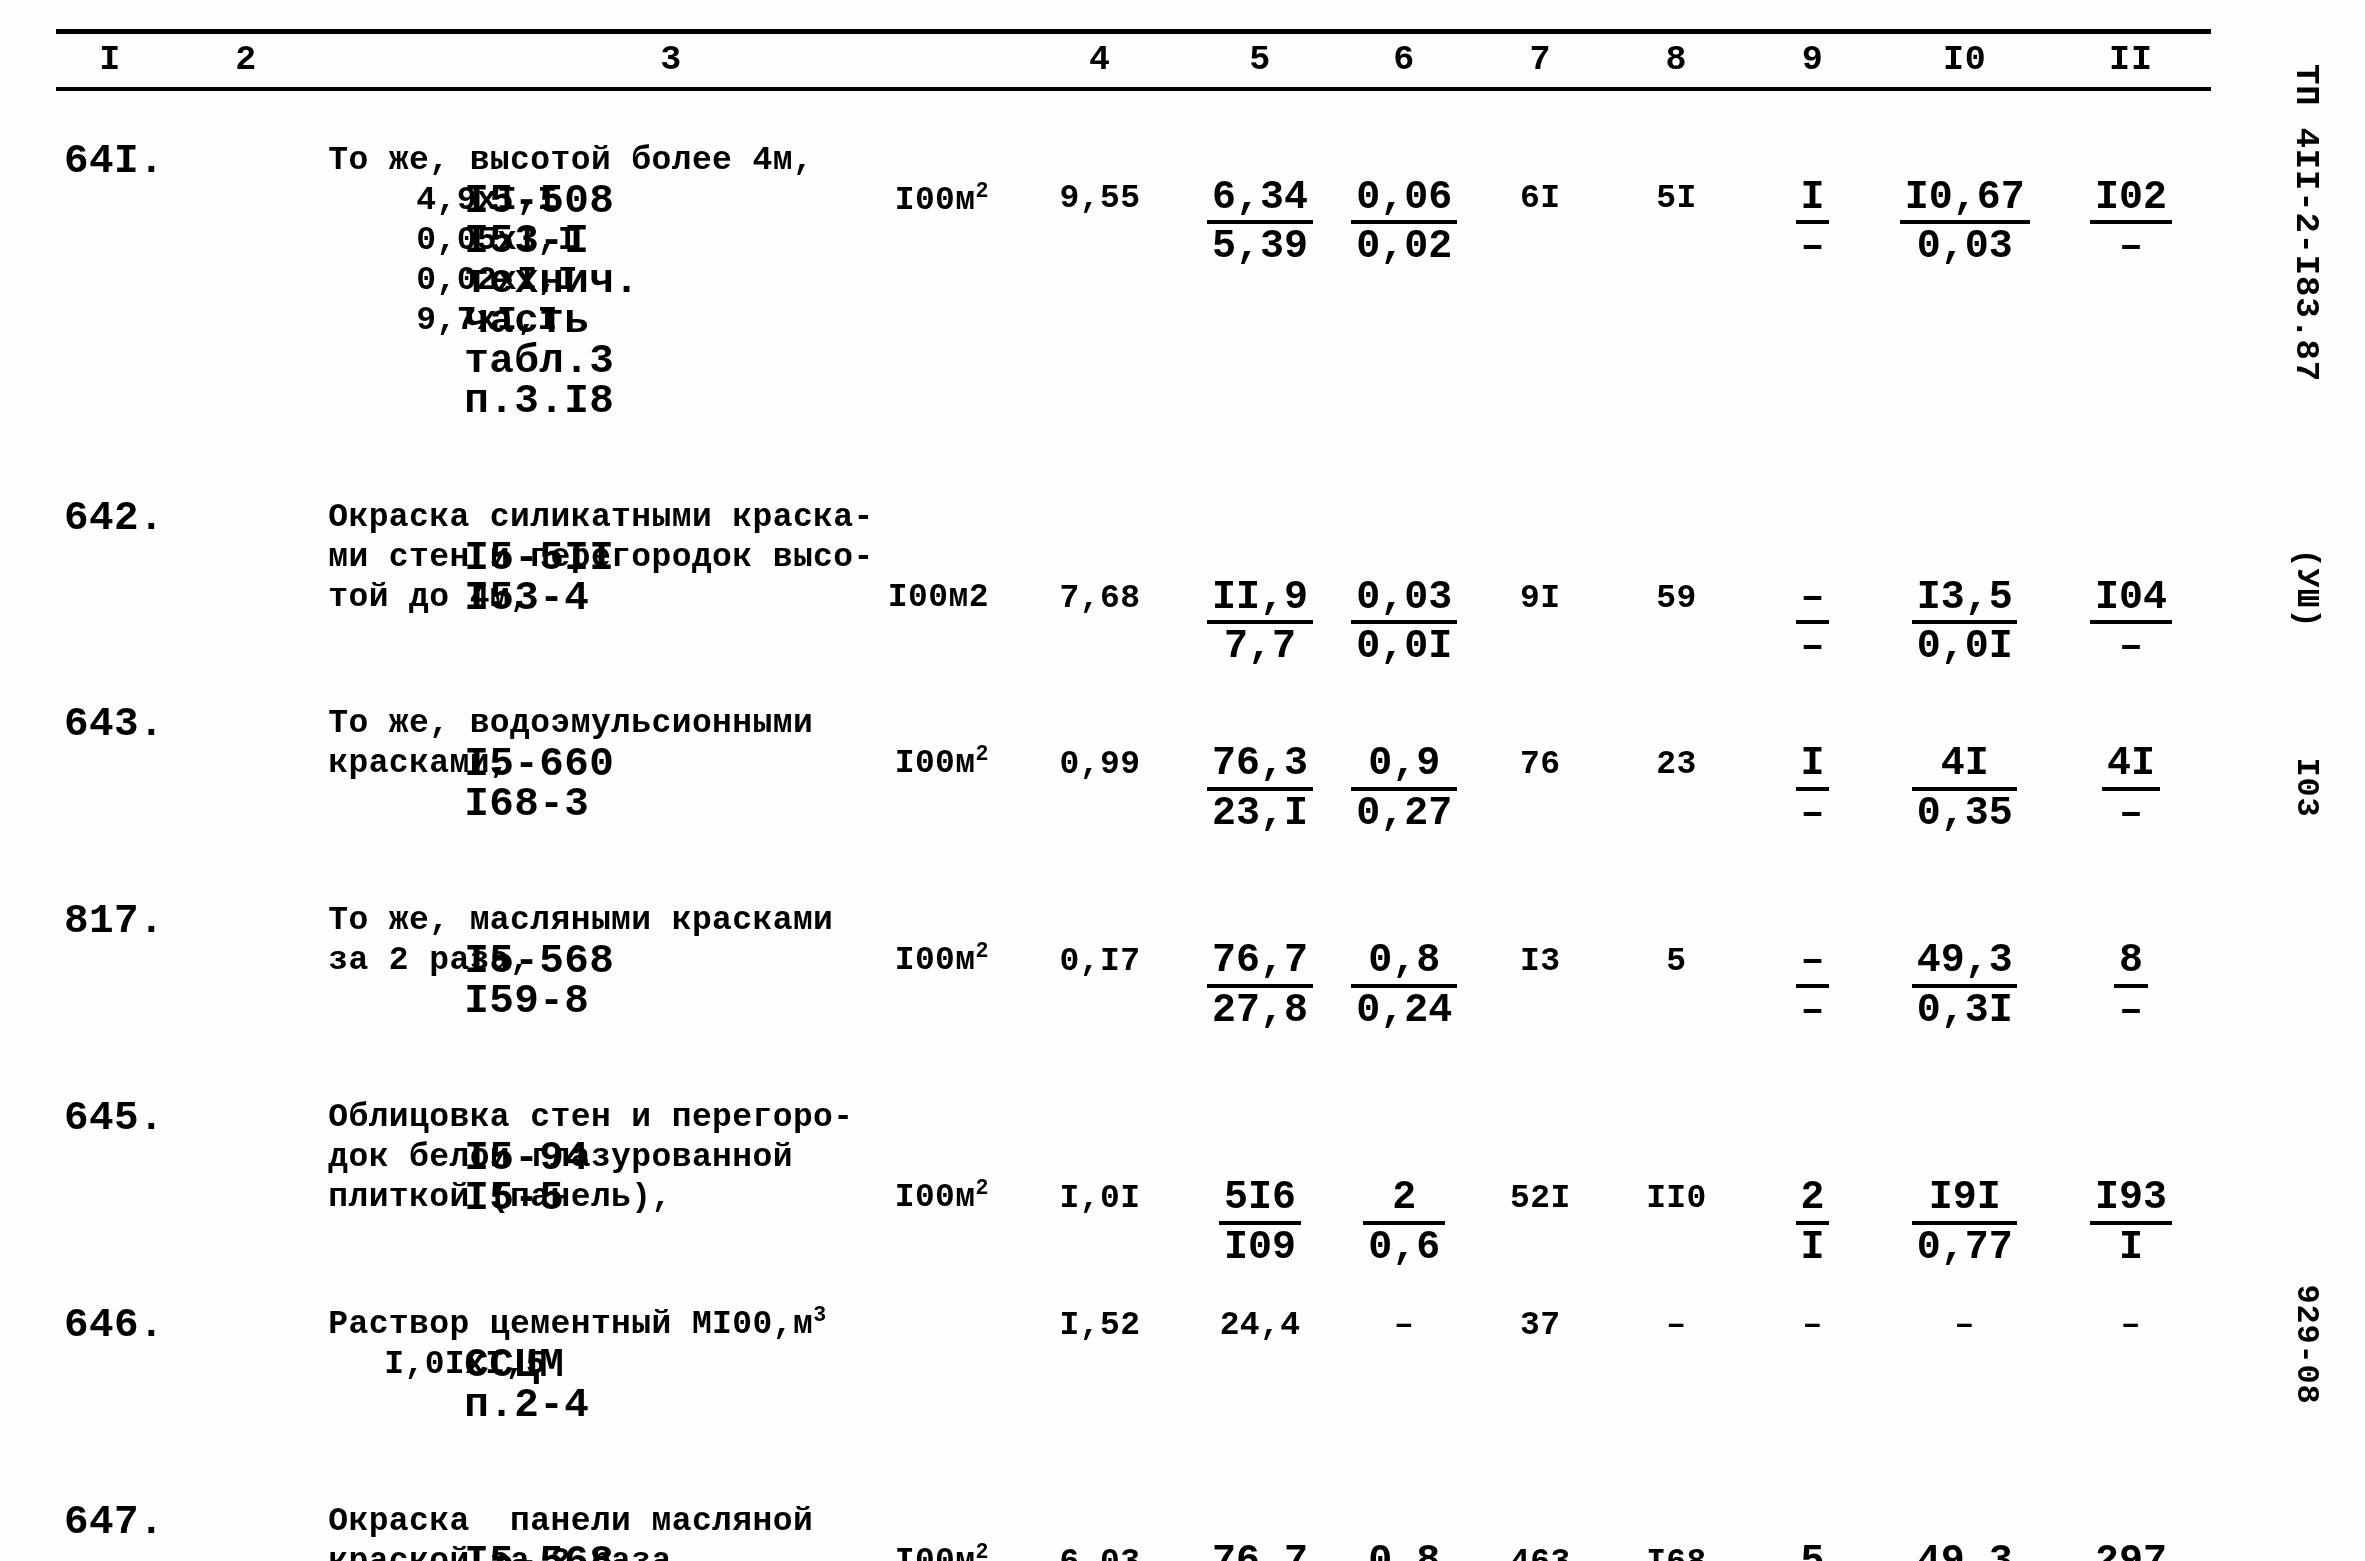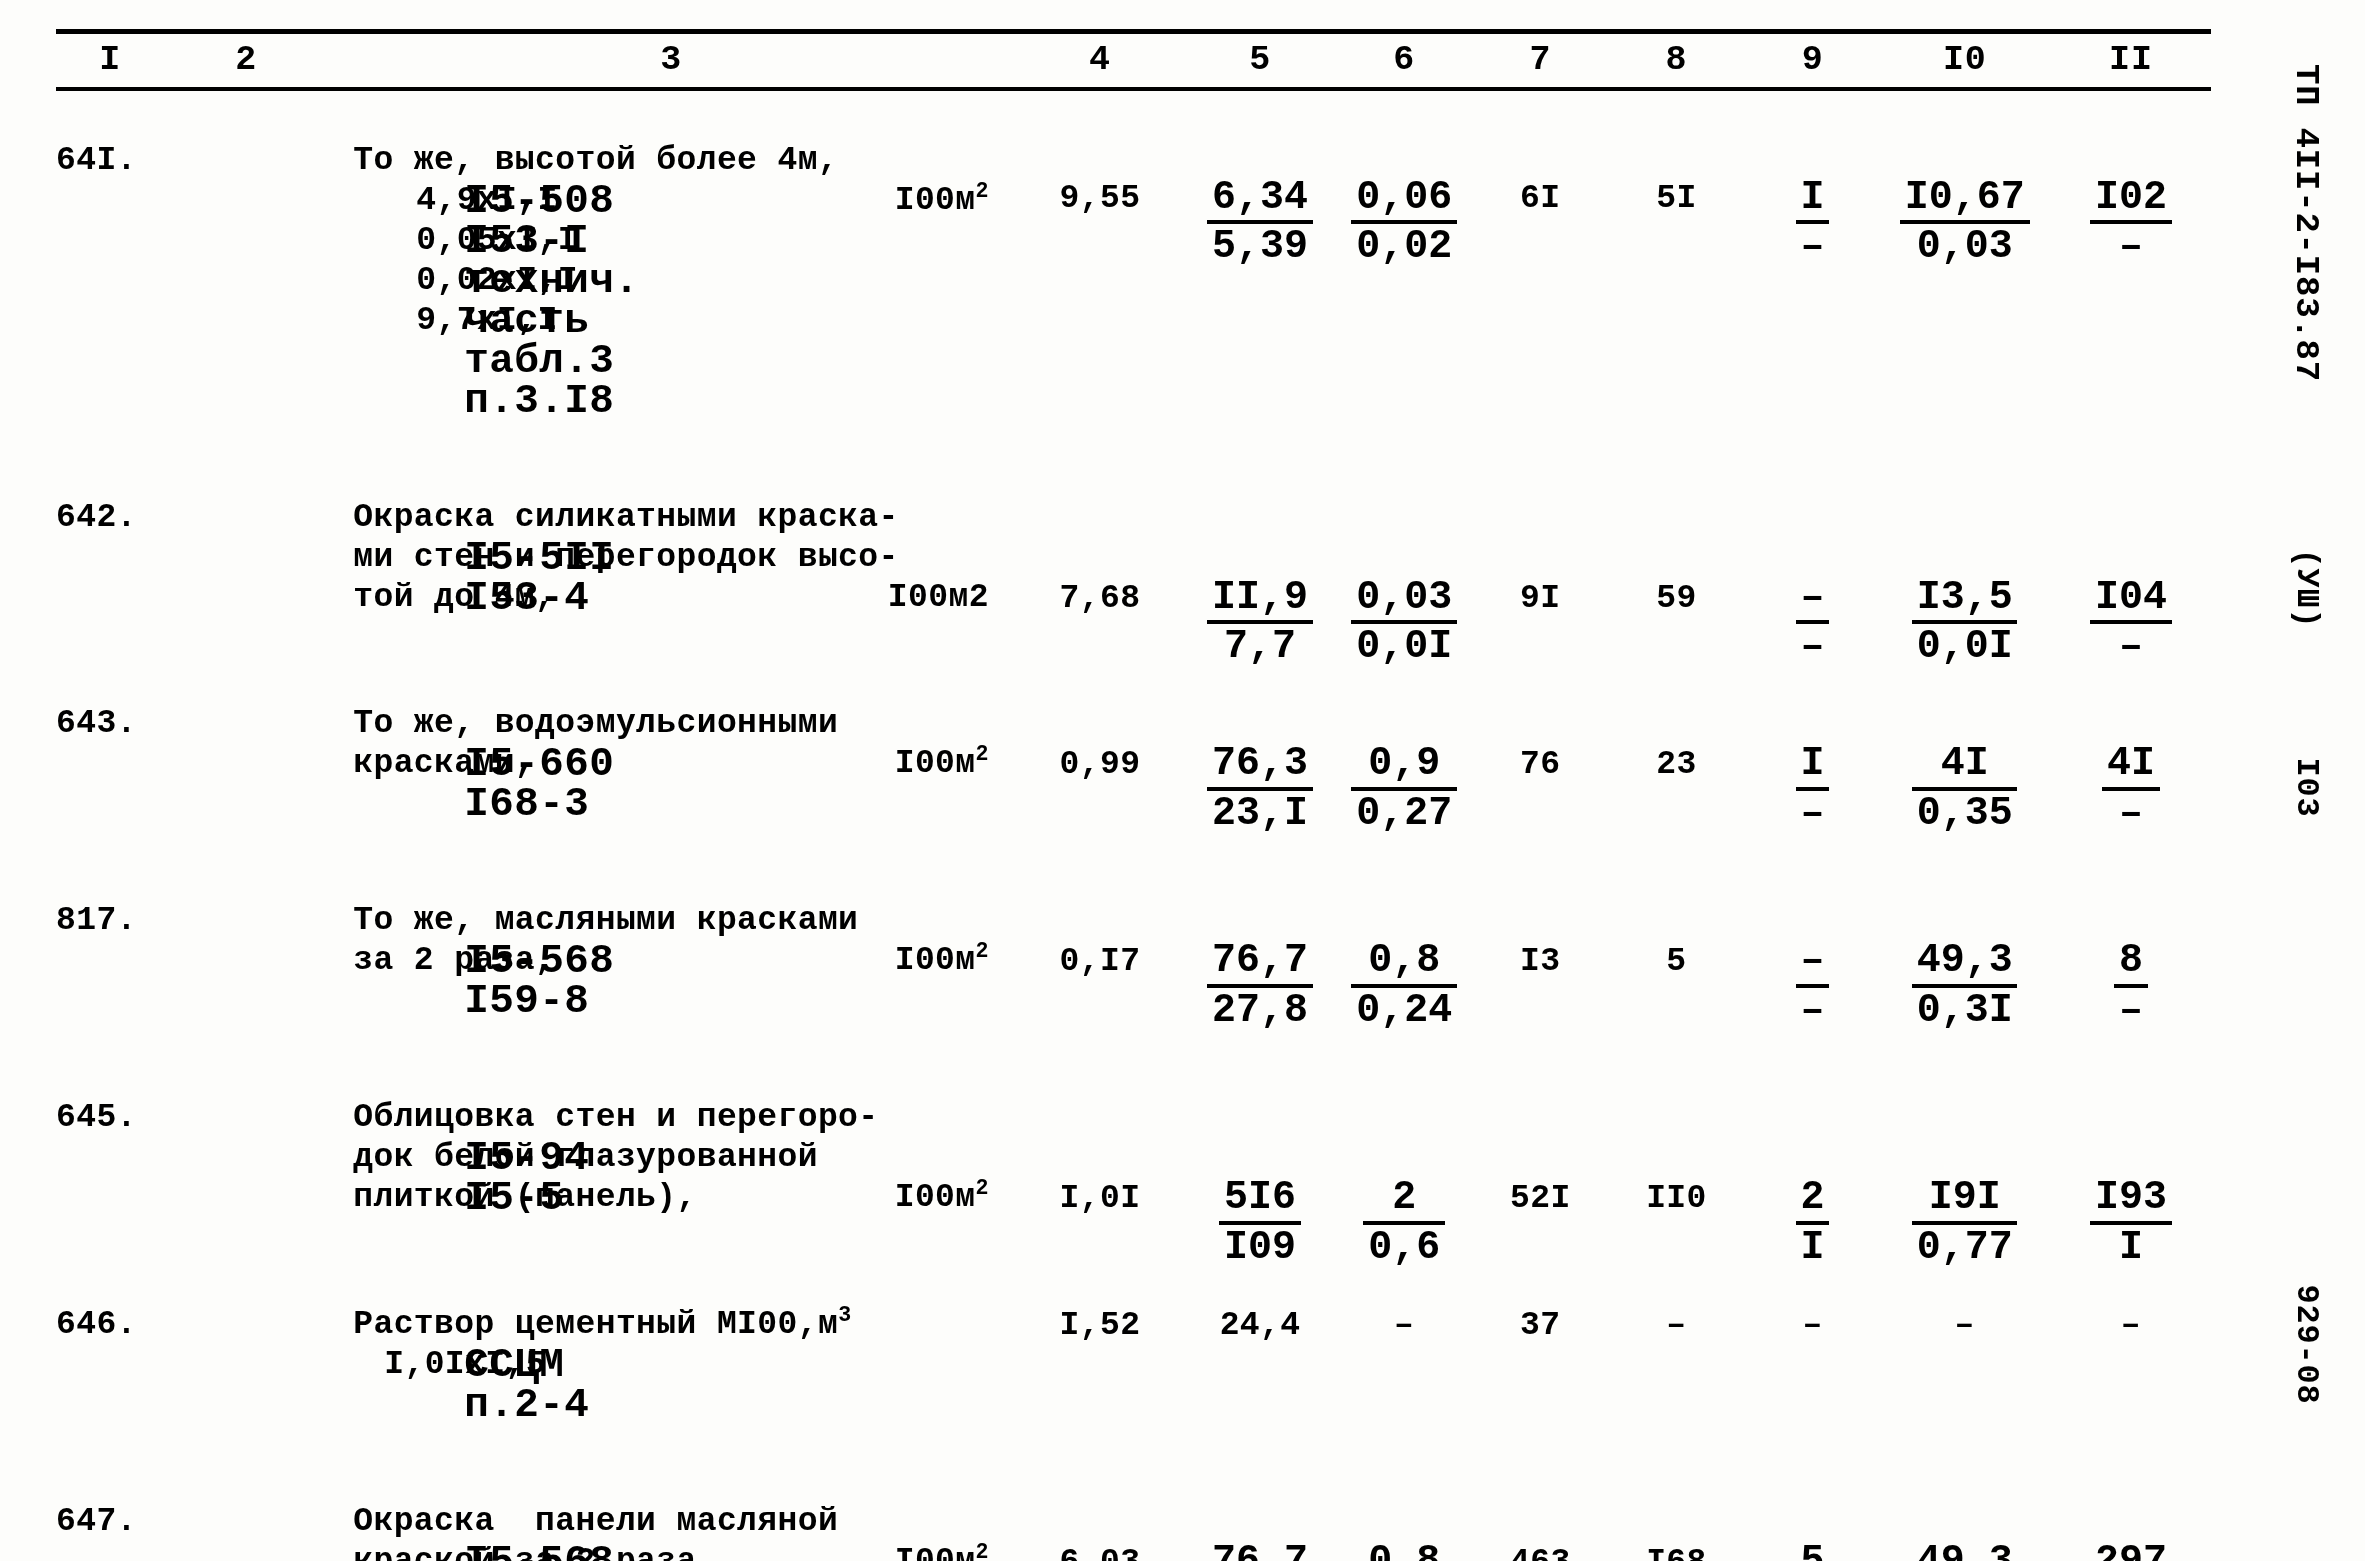--- a/index.html
+++ b/index.html
@@ -107,21 +107,22 @@
     text-align: center;
     line-height: 40px;
     font-size: 40px;
     font-weight: 700;
   }
   .frac .top  { display: block; padding: 0 4.8px; }
   .frac .bar  { display: block; height: 4px; background: #000; margin: 2.4px 0 3.2px 0; }
   .frac .bot  { display: block; padding: 0 4.8px; }
 
   .idx {
-    font-size: 33px;
+    text-align: right;
+    font-size: 41px;
     line-height: 40px;
     padding-right: 11.2px;
     font-weight: 700;
     letter-spacing: 0.4px;
     white-space: nowrap;
   }
   .code {
     text-align: left;
     font-size: 41px;
     line-height: 40px;
@@ -131,21 +132,21 @@
   }
   .desc {
     text-align: left;
     font-size: 33px;
     line-height: 40px;
     font-weight: 700;
     letter-spacing: 0.4px;
     position: relative;
     padding-left: 8px;
   }
-  .desc .line { display: block; white-space: pre; margin-left: 25px; }
+  .desc .line { display: block; white-space: pre; }
   .desc .unit {
     position: absolute;
     right: 25px;
     white-space: nowrap;
   }
   .sup { font-size: 21.6px; vertical-align: super; line-height: 0; }
 
   .indent1 { padding-left: 56px; display: block; white-space: pre; }
   .indent2 { padding-left: 88px; display: block; white-space: pre; }
 

